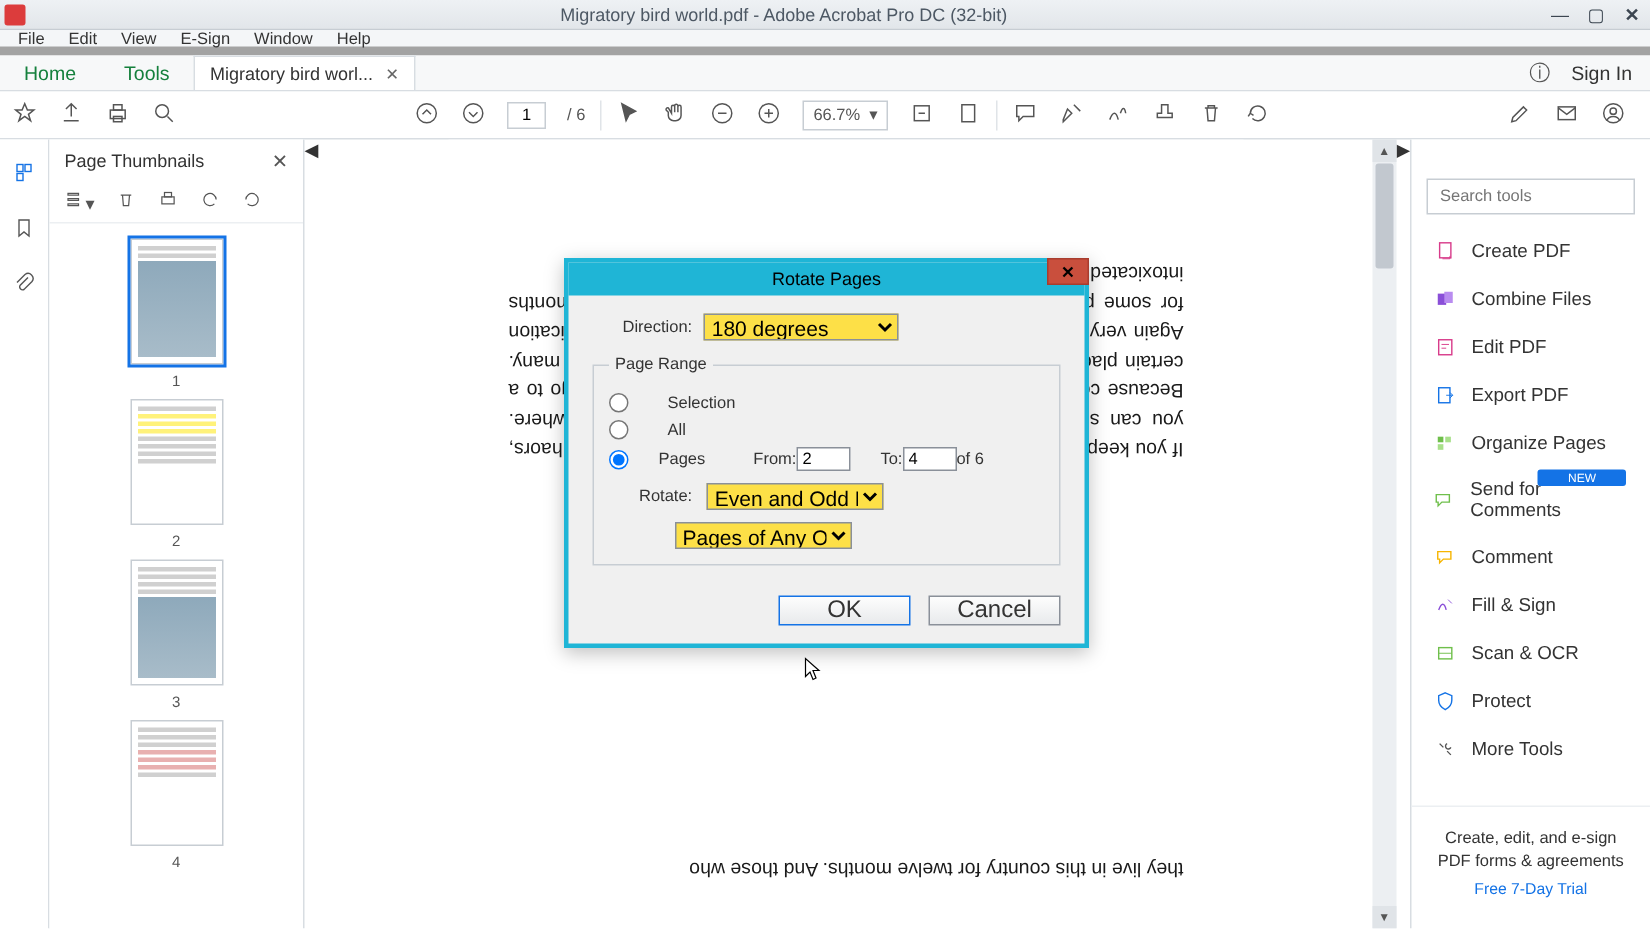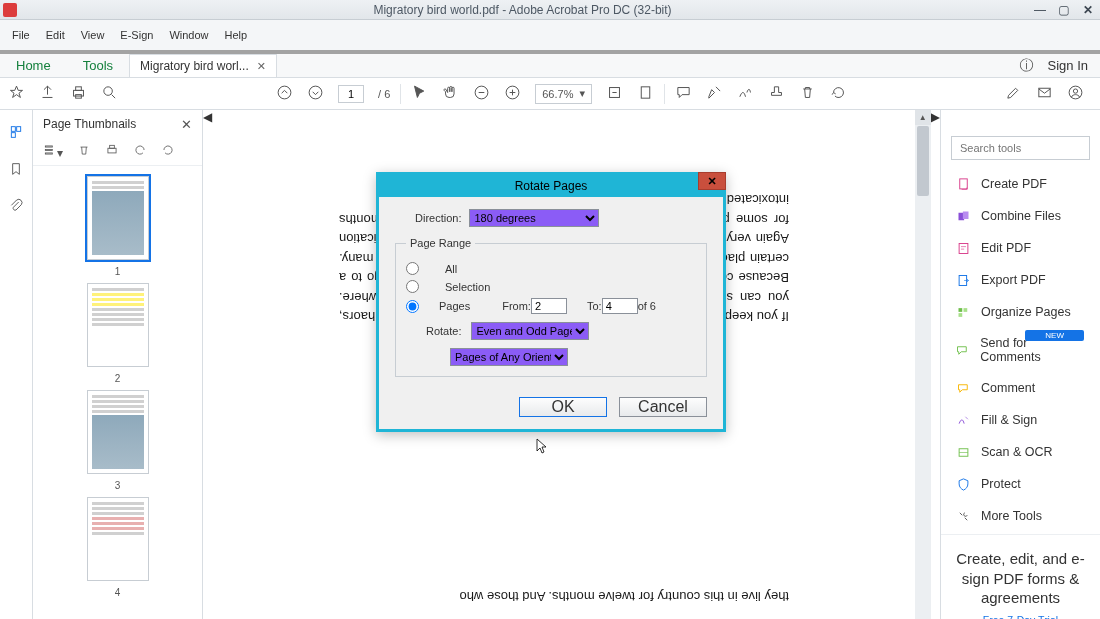--- a/index.html
+++ b/index.html
@@ -7,21 +7,21 @@
 
 
 .titlebar { height: 20px; background: linear-gradient(#eef1f4,#e2e6ea); display: flex; align-items: center; border-bottom: 1px solid #c7cdd3; position: relative; }
 .titlebar .tb-left { width: 14px; height: 14px; background: #dc3c3c; margin-left: 3px; border-radius: 2px; }
 .titlebar .tb-title { flex: 1; text-align: center; font-size: 12px; color: #4d5864; }
 .tb-btns { display: flex; }
 .tb-btn { width: 24px; height: 18px; display: flex; align-items: center; justify-content: center; font-size: 12px; color: #3c4651; }
 .tb-btn:last-child { font-weight: bold; }
 
 
-.menubar { height: 34px; background: #f4f6f8; display: flex; align-items: center; padding: 0 4px; border-bottom: 4px solid #a3a3a3; font-size: 11px; color: #333; }
+.menubar { height: 17px; background: #f4f6f8; display: flex; align-items: center; padding: 0 4px; border-bottom: 6px solid #a3a3a3; font-size: 11px; color: #333; }
 .menubar span { padding: 0 8px; }
 
 
 .tabbar { height: 24px; background: #f7f8f9; display: flex; align-items: center; border-bottom: 1px solid #d8dde2; }
 .tabbar .tab-home, .tabbar .tab-tools { padding: 0 16px; height: 100%; display: flex; align-items: center; font-size: 13px; color: #15803d; }
 .tabbar .doc-tab { height: 100%; display: flex; align-items: center; padding: 0 10px; background: #fff; border: 1px solid #d8dde2; border-bottom: none; font-size: 12px; color: #333; gap: 8px; }
 .tabbar .doc-tab .close { font-size: 11px; color: #666; }
 .tabbar .spacer { flex: 1; }
 .tabbar .right-icons { display: flex; align-items: center; gap: 14px; padding-right: 12px; color: #555; font-size: 14px; }
 .tabbar .signin { font-size: 13px; color: #333; }
@@ -68,32 +68,32 @@
 
 .rightpanel { width: 160px; background: #fff; border-left: 1px solid #d8dde2; display: flex; flex-direction: column; }
 .rightpanel .search { margin: 26px 10px 6px; }
 .rightpanel .search input { width: 100%; height: 24px; border: 1px solid #c7cdd3; padding: 0 8px; font-size: 11px; color: #555; }
 .rightpanel .rp-list { padding: 2px 0; }
 .rp-item { display: flex; align-items: center; gap: 10px; padding: 8px 14px; font-size: 12.5px; color: #333; position: relative; }
 .rp-item .ic { width: 16px; height: 16px; display: flex; align-items: center; justify-content: center; }
 .rp-item svg { width: 15px; height: 15px; }
 .badge-new { position: absolute; right: 16px; top: 2px; background: #1473e6; color: #fff; font-size: 8px; padding: 1px 20px; border-radius: 2px; }
 .rp-foot { margin-top: auto; padding: 14px 10px 20px; text-align: center; border-top: 1px solid #eceff2; }
-.rp-foot .f1 { font-size: 15px; color: #333; line-height: 1.3; margin-bottom: 6px; }
+.rp-foot .f1 { font-size: 11px; color: #333; line-height: 1.3; margin-bottom: 6px; }
 .rp-foot .f2 { font-size: 10.5px; color: #1473e6; }
 
 
 .dialog-mask { position: absolute; top: 0; left: 0; width: 100%; height: 100%; pointer-events: none; }
 .dialog { position: absolute; left: 376px; top: 172px; width: 350px; background: #f0f0f0; border: 3px solid #1fb5d6; box-shadow: 0 3px 12px rgba(0,0,0,0.25); pointer-events: auto; font-size: 11px; }
 .dialog .dlg-title { height: 22px; background: #1fb5d6; color: #000; display: flex; align-items: center; justify-content: center; font-size: 12px; position: relative; }
 .dialog .dlg-close { position: absolute; right: -3px; top: -3px; width: 28px; height: 18px; background: #c94f3d; color: #000; display: flex; align-items: center; justify-content: center; font-size: 11px; font-weight: bold; border: 1px solid #a83d2e; }
 .dialog .dlg-body { padding: 12px 16px 10px; }
 .dialog .row { display: flex; align-items: center; gap: 8px; margin-bottom: 10px; }
 .dialog label { color: #333; margin-left: 20px; }
-.dialog select { height: 18px; border: 1px solid #8a9099; font-size: 11px; background: #8b5cf6; }
+.dialog select { height: 18px; border: 1px solid #8a9099; font-size: 14px; background: #fde047; }
 .dialog fieldset { border: 1px solid #c7cdd3; padding: 8px 10px 10px; }
 .dialog legend { font-size: 11px; color: #333; padding: 0 4px; }
 .dialog .radio-row { display: flex; align-items: center; gap: 6px; margin: 5px 0; }
 .dialog .radio-row input[type=radio] { margin: 0; }
 .dialog .pages-row { display: flex; align-items: center; margin: 5px 0; }
 .dialog .pages-row .num { width: 36px; height: 16px; border: 1px solid #8a9099; font-size: 11px; padding: 0 3px; }
 .dialog .rotate-row { display: flex; align-items: center; gap: 10px; margin-top: 8px; }
 .dialog .dlg-footer { display: flex; justify-content: flex-end; gap: 12px; padding: 10px 16px 12px; }
 .dialog .btn { width: 88px; height: 20px; background: linear-gradient(#fdfdfd,#e8eaec); border: 1px solid #8a9099; font-size: 16px; display: flex; align-items: center; justify-content: center; }
 .dialog .btn.primary { border-color: #1473e6; }
@@ -449,25 +449,25 @@
     </div>
     <div class="dlg-body">
       <div class="row">
         <label>Direction:</label>
         <select style="width:130px"><option>180 degrees</option></select>
       </div>
       <fieldset>
         <legend>Page Range</legend>
         <div class="radio-row">
             <input type="radio" name="pr" style="">
-            <label>All</label>
+            <label>Selection</label>
           </div>
         <div class="radio-row">
             <input type="radio" name="pr" style="">
-            <label>Selection</label>
+            <label>All</label>
           </div>
         <div class="pages-row">
           <input type="radio" name="pr" checked="" style="">
           <label>Pages</label>
           <span style="width:12px"></span>
           <label>From:</label>
           <input class="num" value="2" style="">
           <label>To:</label>
           <input class="num" value="4" style="">
           <span>of 6</span>

